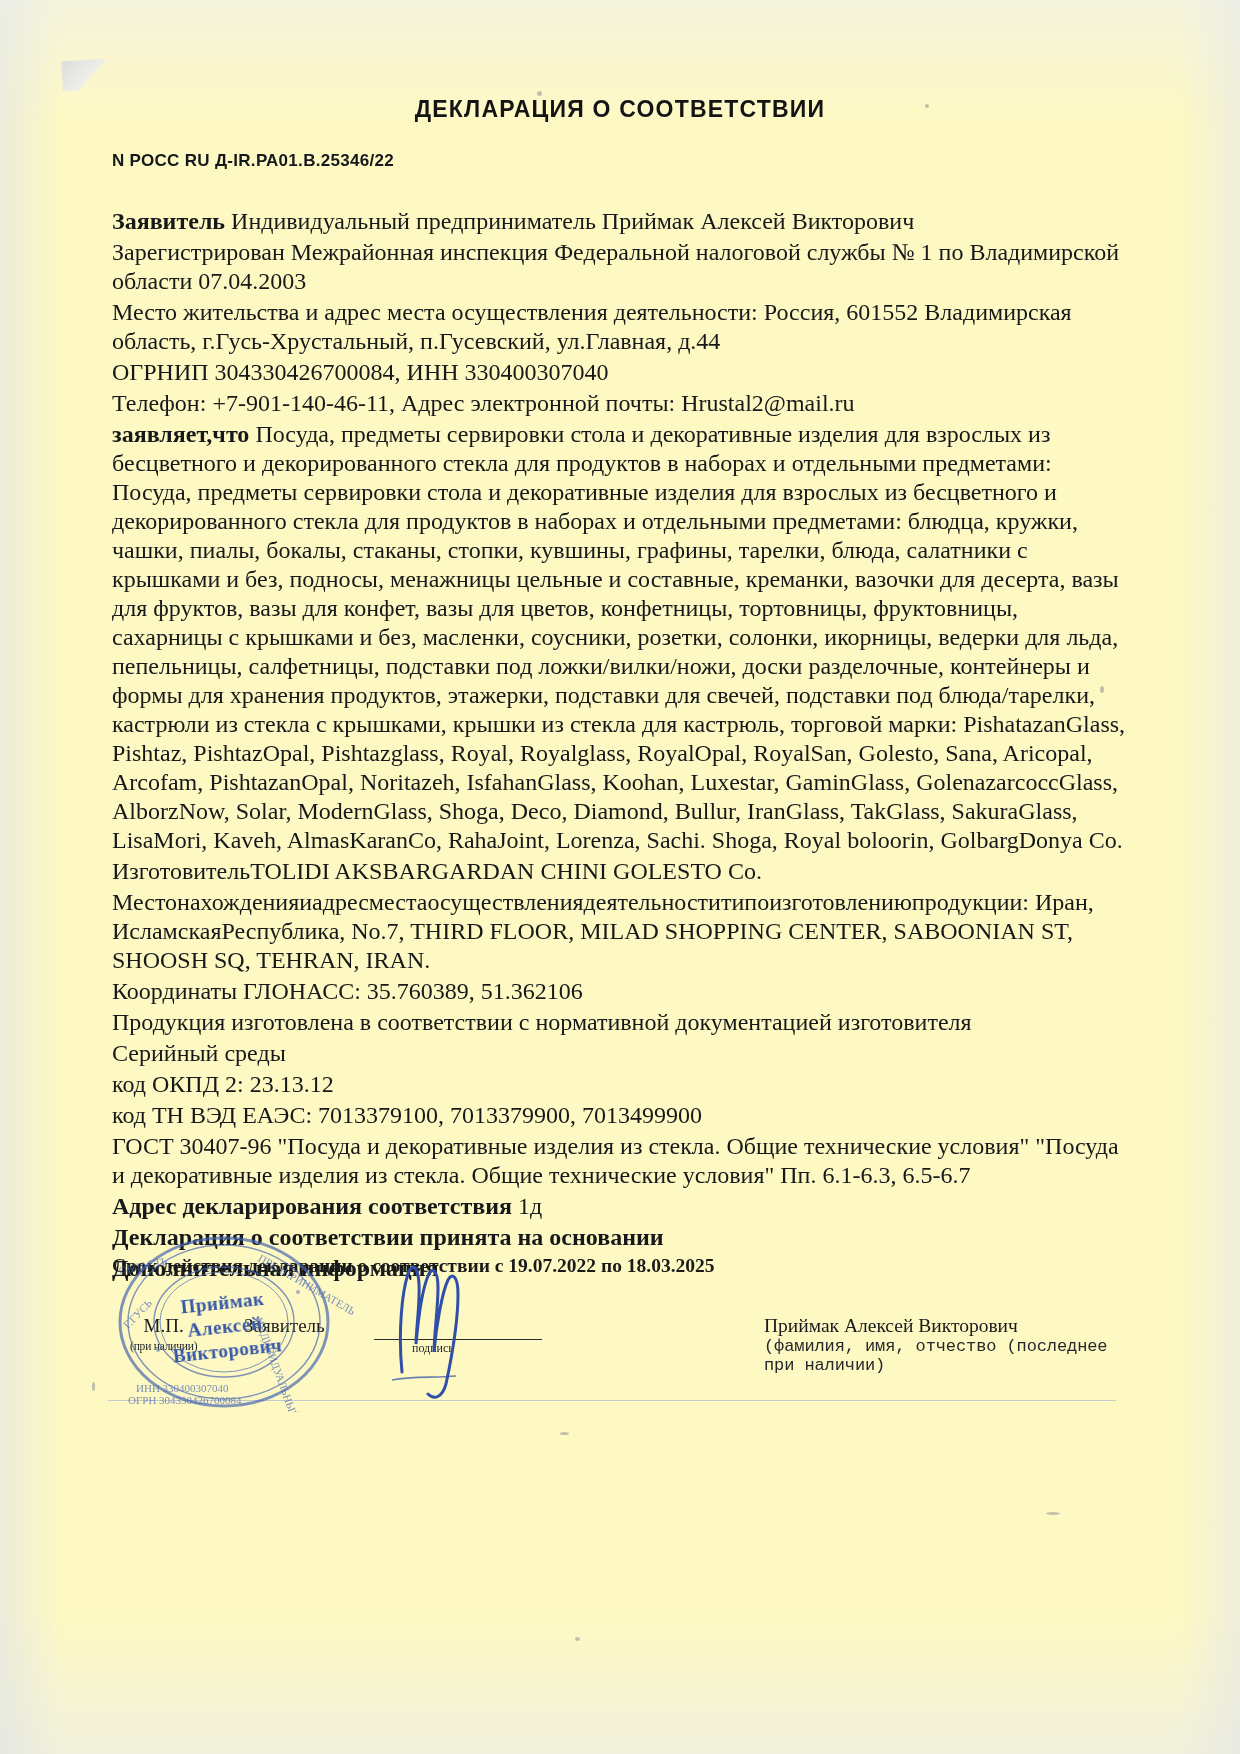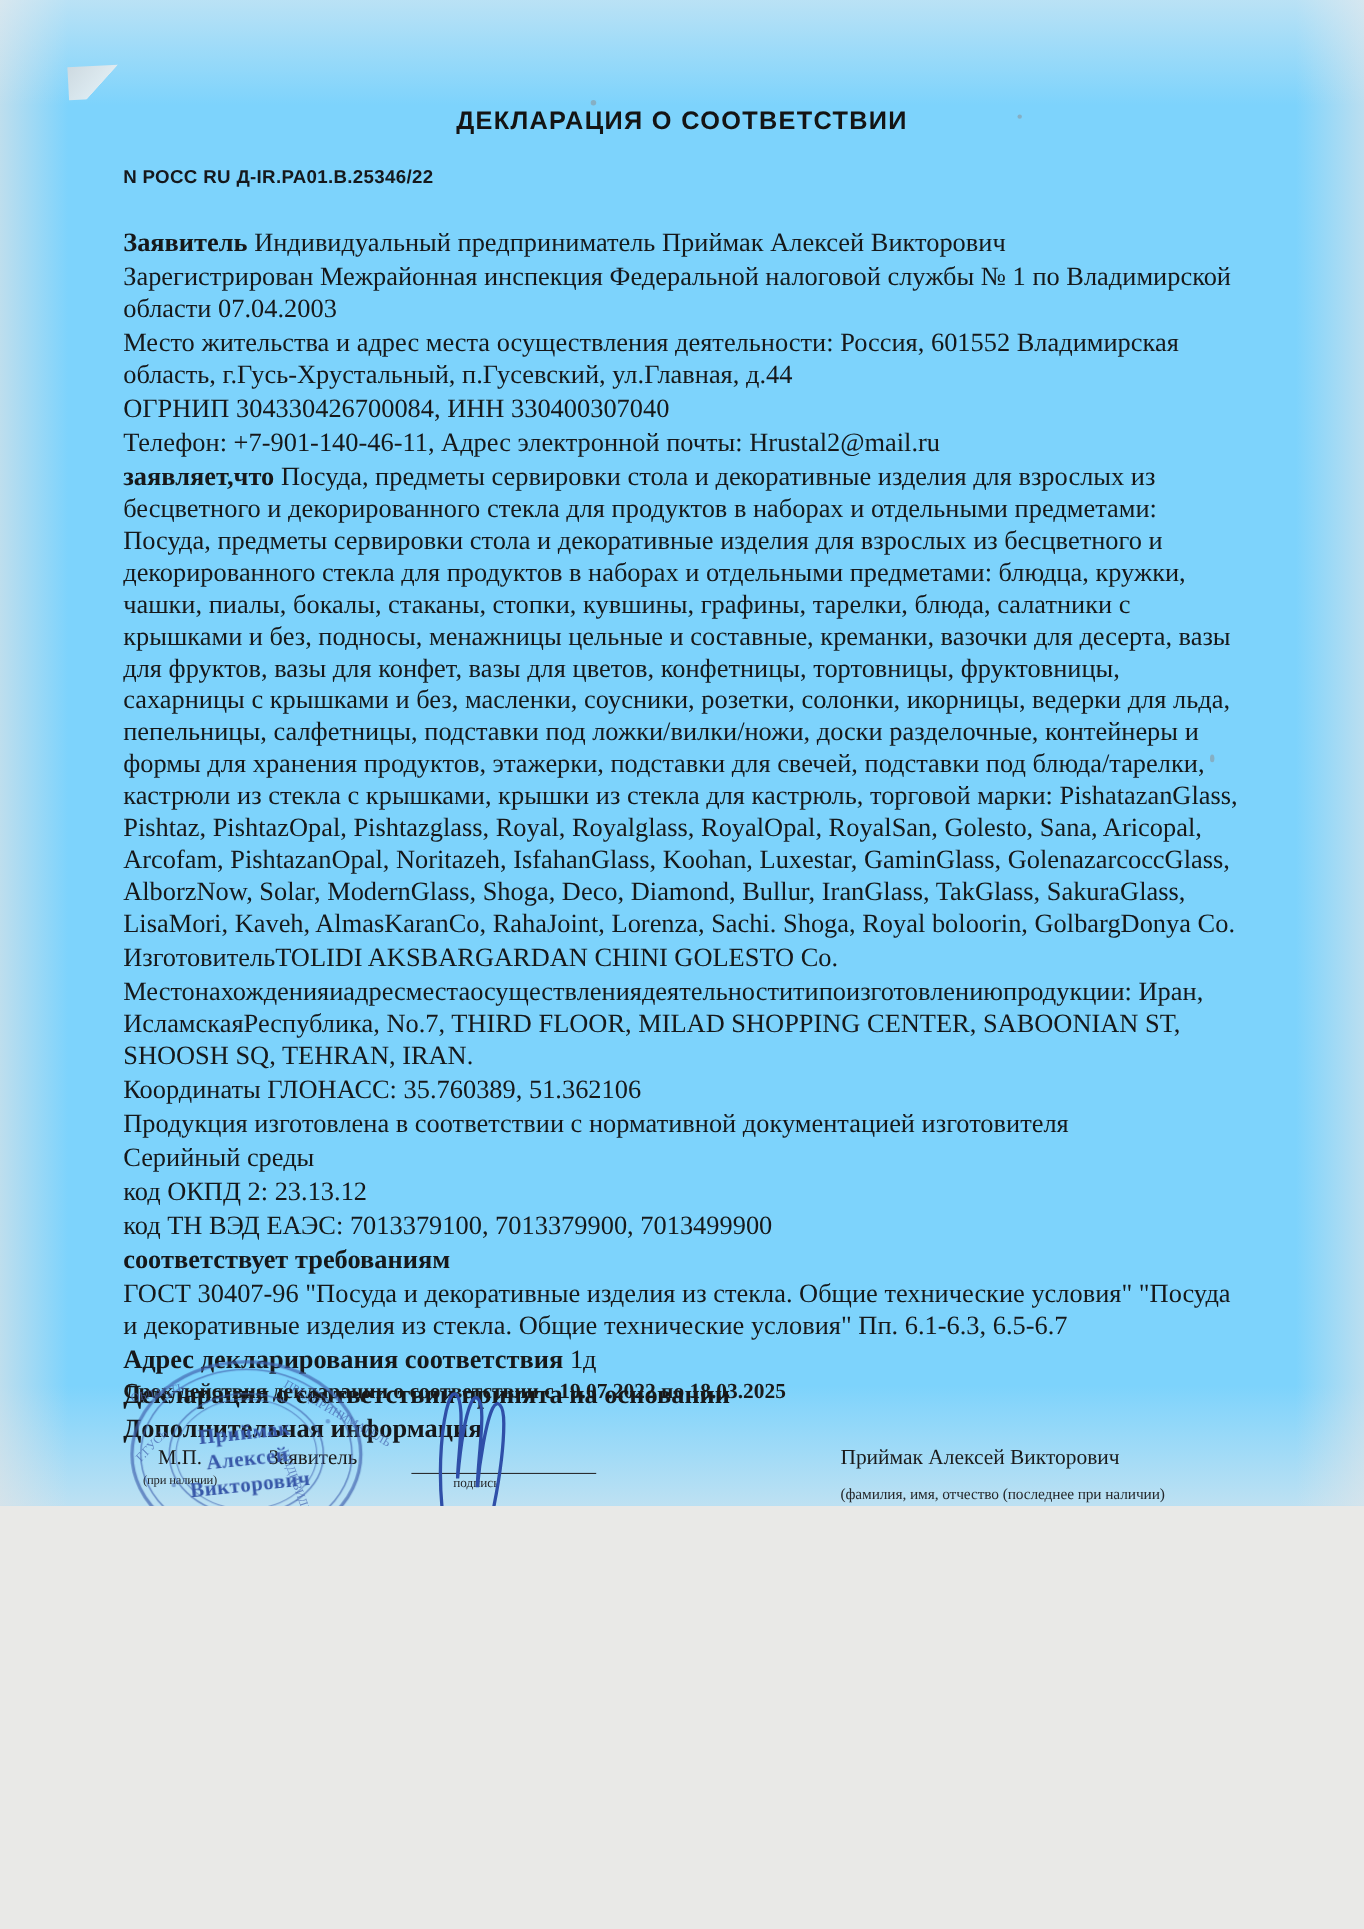--- a/index.html
+++ b/index.html
@@ -3,22 +3,22 @@
 <meta charset="utf-8">
 <style>
   html, body {
     margin: 0;
     padding: 0;
     background: #e9e9e7;
   }
   .page {
     position: relative;
     width: 1240px;
-    height: 1369px;
-    background: #7dd3fc;
+    height: 1754px;
+    background: #fef9c3;
     overflow: hidden;
     font-family: "Liberation Serif", serif;
     color: #1a1a1a;
   }
   
   .scan-tint {
     position: absolute;
     inset: 0;
     background:
       linear-gradient(180deg, rgba(236,238,240,0.55) 0%, rgba(253,253,251,0) 7%),
@@ -123,24 +123,25 @@
     width: 168px;
     border-bottom: 1.2px solid #2a2d30;
   }
   .name-right {
     position: absolute;
     left: 652px; top: 0;
     font-size: 19.5px;
   }
   .name-right .small {
     display: block;
-    font-size: 14px;
+    font-size: 17px;
     color: #25282b;
-    margin-top: 15px;
+    margin-top: 0;
     letter-spacing: -0.1px;
+    font-family: Liberation Mono, monospace;
   }
   .rule-long {
     position: absolute;
     left: 108px;
     top: 1400px;
     width: 1008px;
     border-bottom: 1.1px solid #c7cacd;
   }
 
   
@@ -217,21 +218,20 @@
       <p>Координаты ГЛОНАСС: 35.760389, 51.362106</p>
 
       <p>Продукция изготовлена в соответствии с нормативной документацией изготовителя</p>
 
       <p>Серийный среды</p>
 
       <p>код ОКПД 2: 23.13.12</p>
 
       <p>код ТН ВЭД ЕАЭС: 7013379100, 7013379900, 7013499900</p>
 
-      <p class="b">соответствует требованиям</p>
 
       <p>ГОСТ 30407-96 "Посуда и декоративные изделия из стекла. Общие технические условия" "Посуда и декоративные изделия из стекла. Общие технические условия" Пп. 6.1-6.3, 6.5-6.7</p>
 
       <p><b>Адрес декларирования соответствия</b><span> 1д</span></p>
 
       <p class="b">Декларация о соответствии принята на основании</p>
 
       <p class="b">Дополнительная информация</p>
 
 

